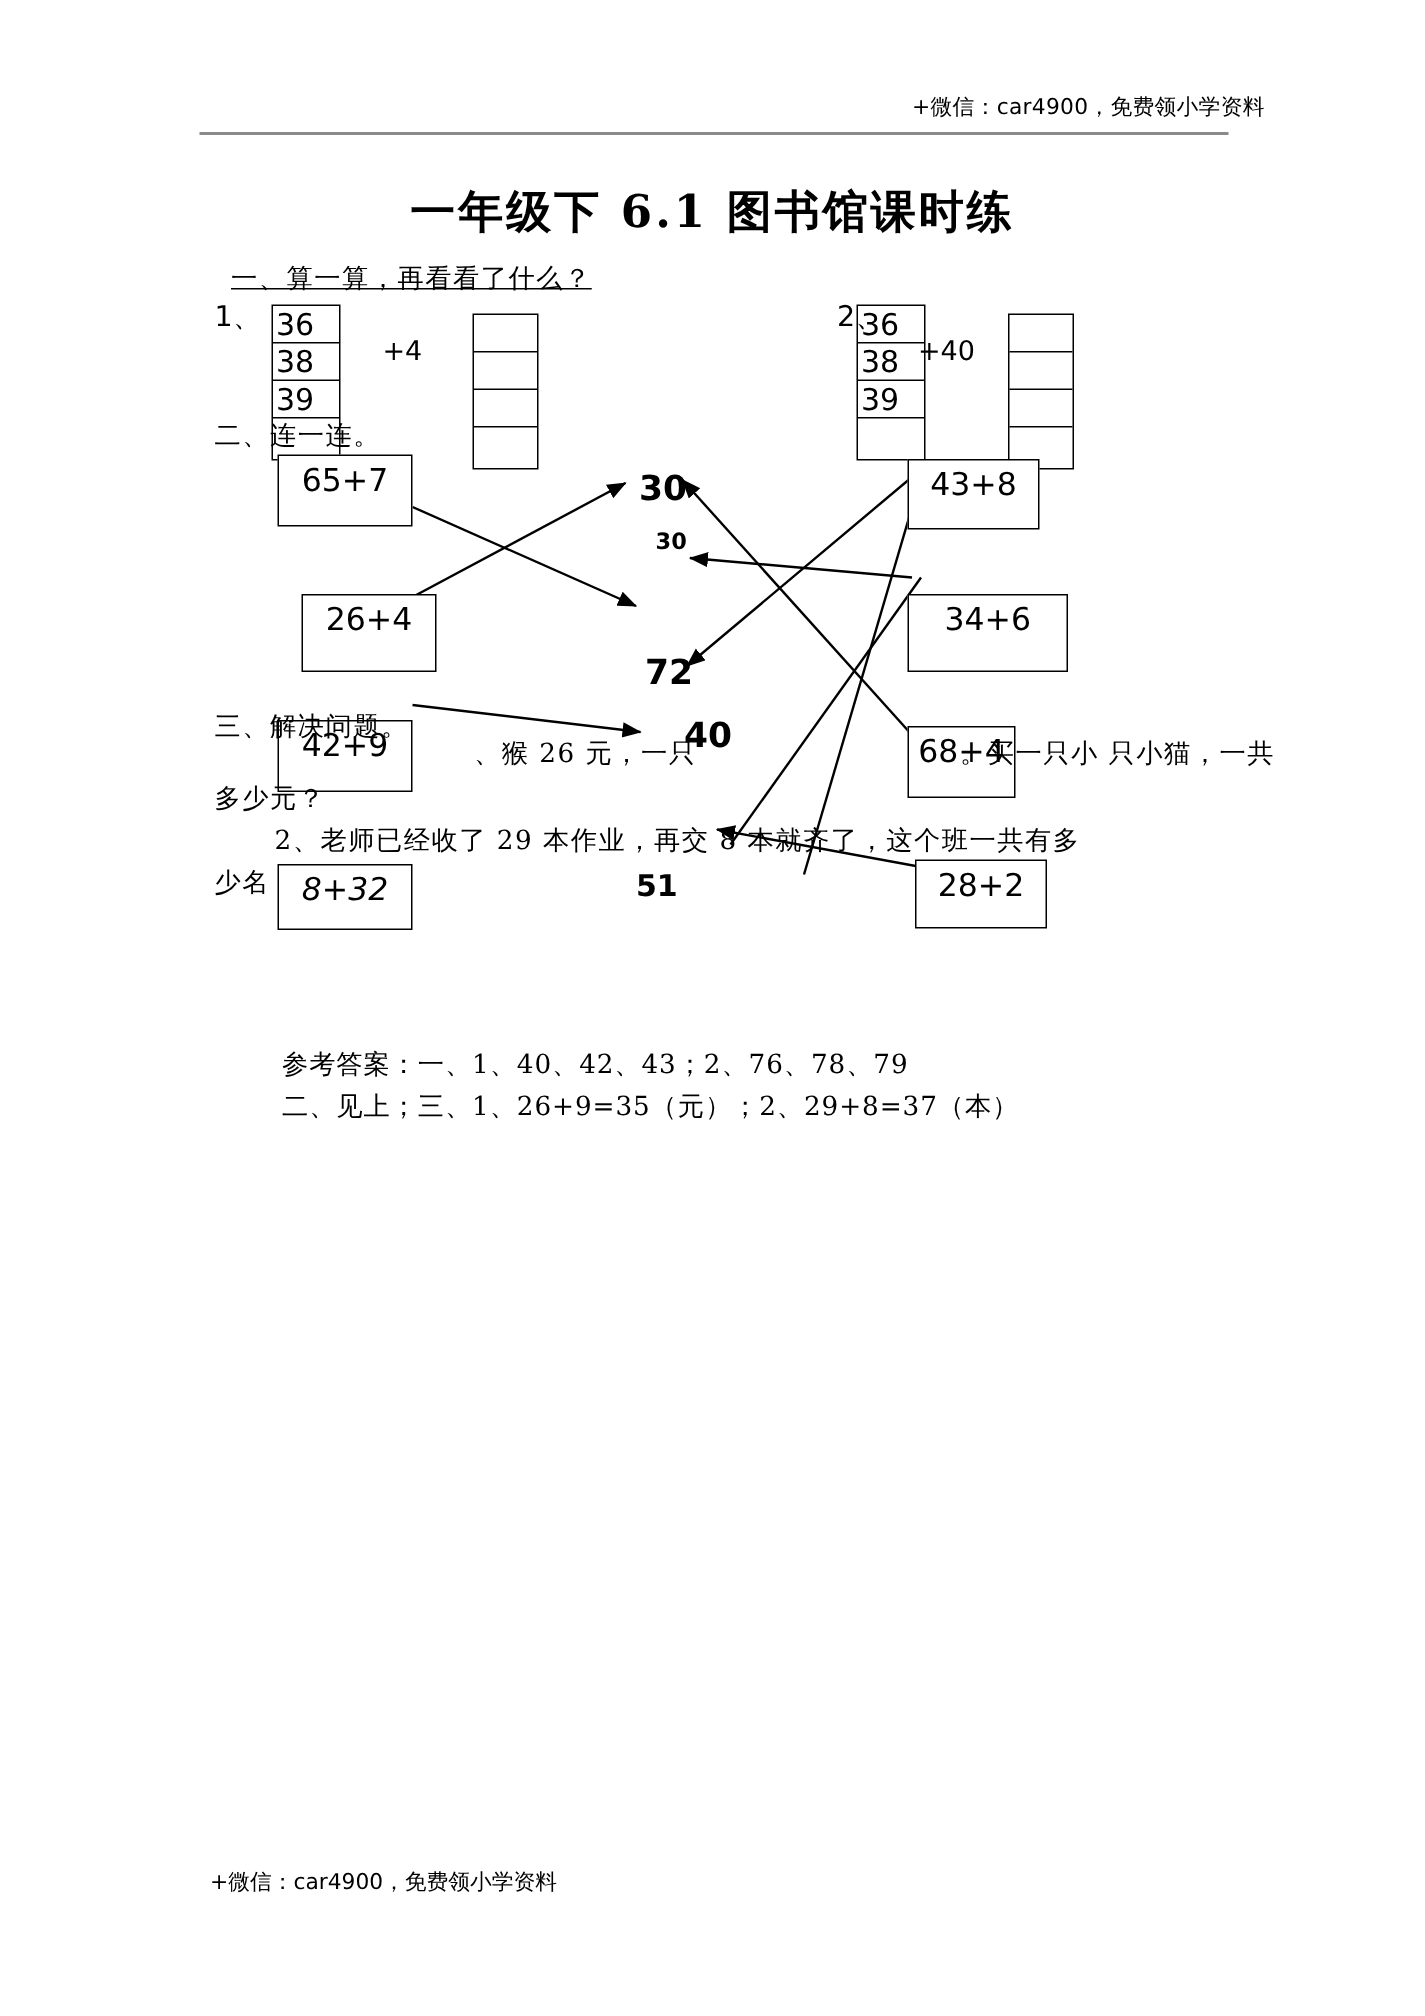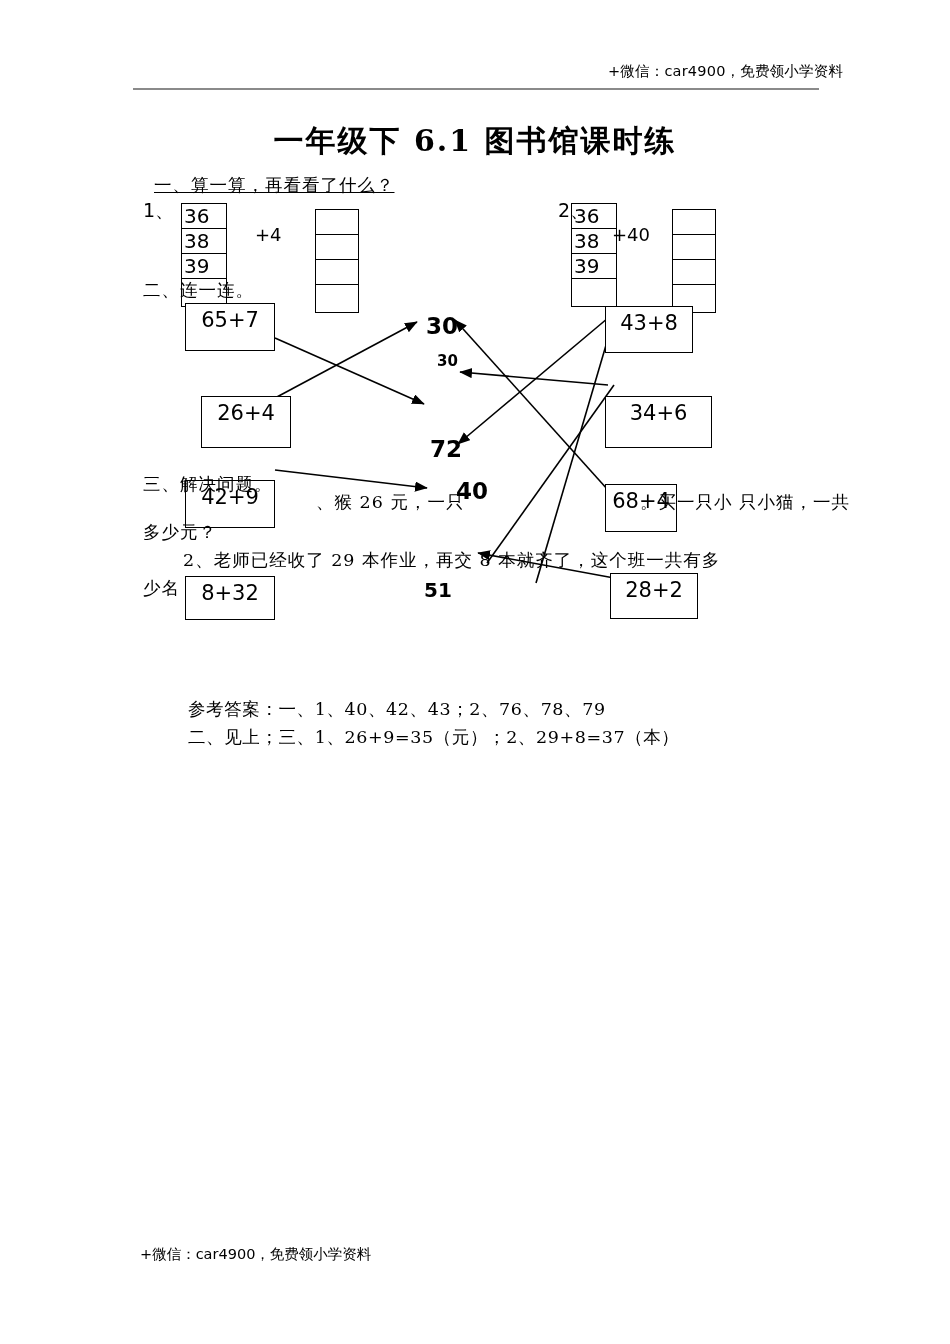--- a/index.html
+++ b/index.html
@@ -227,21 +227,21 @@
 
     <line x1="625" y1="580" x2="478" y2="553" stroke="#000" stroke-width="1.6" marker-end="url(#ah)"></line>
 
     <line x1="487" y1="563" x2="614" y2="385" stroke="#000" stroke-width="1.6"></line>
     <line x1="536" y1="583" x2="614" y2="318" stroke="#000" stroke-width="1.6"></line>
   </svg>
 
   <div class="mbox" style="left:185px; top:303px; width:90px; height:48px;">65+7</div>
   <div class="mbox" style="left:185px; top:396px; width:90px; height:52px;margin-left:16px;">26+4</div>
   <div class="mbox" style="left:185px; top:480px; width:90px; height:48px;">42+9</div>
-  <div class="mbox" style="left:185px; top:576px; width:90px; height:44px;">8+32</div>
+  <div class="mbox" style="left:185px; top:576px; width:90px; height:44px;font-style:italic;">8+32</div>
 
   <div class="mbox" style="left:605px; top:306px; width:88px; height:47px;">43+8</div>
   <div class="mbox" style="left:605px; top:396px; width:107px; height:52px;text-align:center;">34+6</div>
   <div class="mbox" style="left:605px; top:484px; width:72px; height:48px;">68+4</div>
   <div class="mbox" style="left:610px; top:573px; width:88px; height:46px;">28+2</div>
 
   <div class="cnum" style="left:426px; top:313px; font-size:23px;">30</div>
   <div class="cnum" style="left:437px; top:352px; font-size:15px;">30</div>
   <div class="cnum" style="left:430px; top:393px; font-size:23px;margin-top:43px;">72</div>
   <div class="cnum" style="left:430px; top:478px; font-size:23px;margin-left:26px;">40</div>

